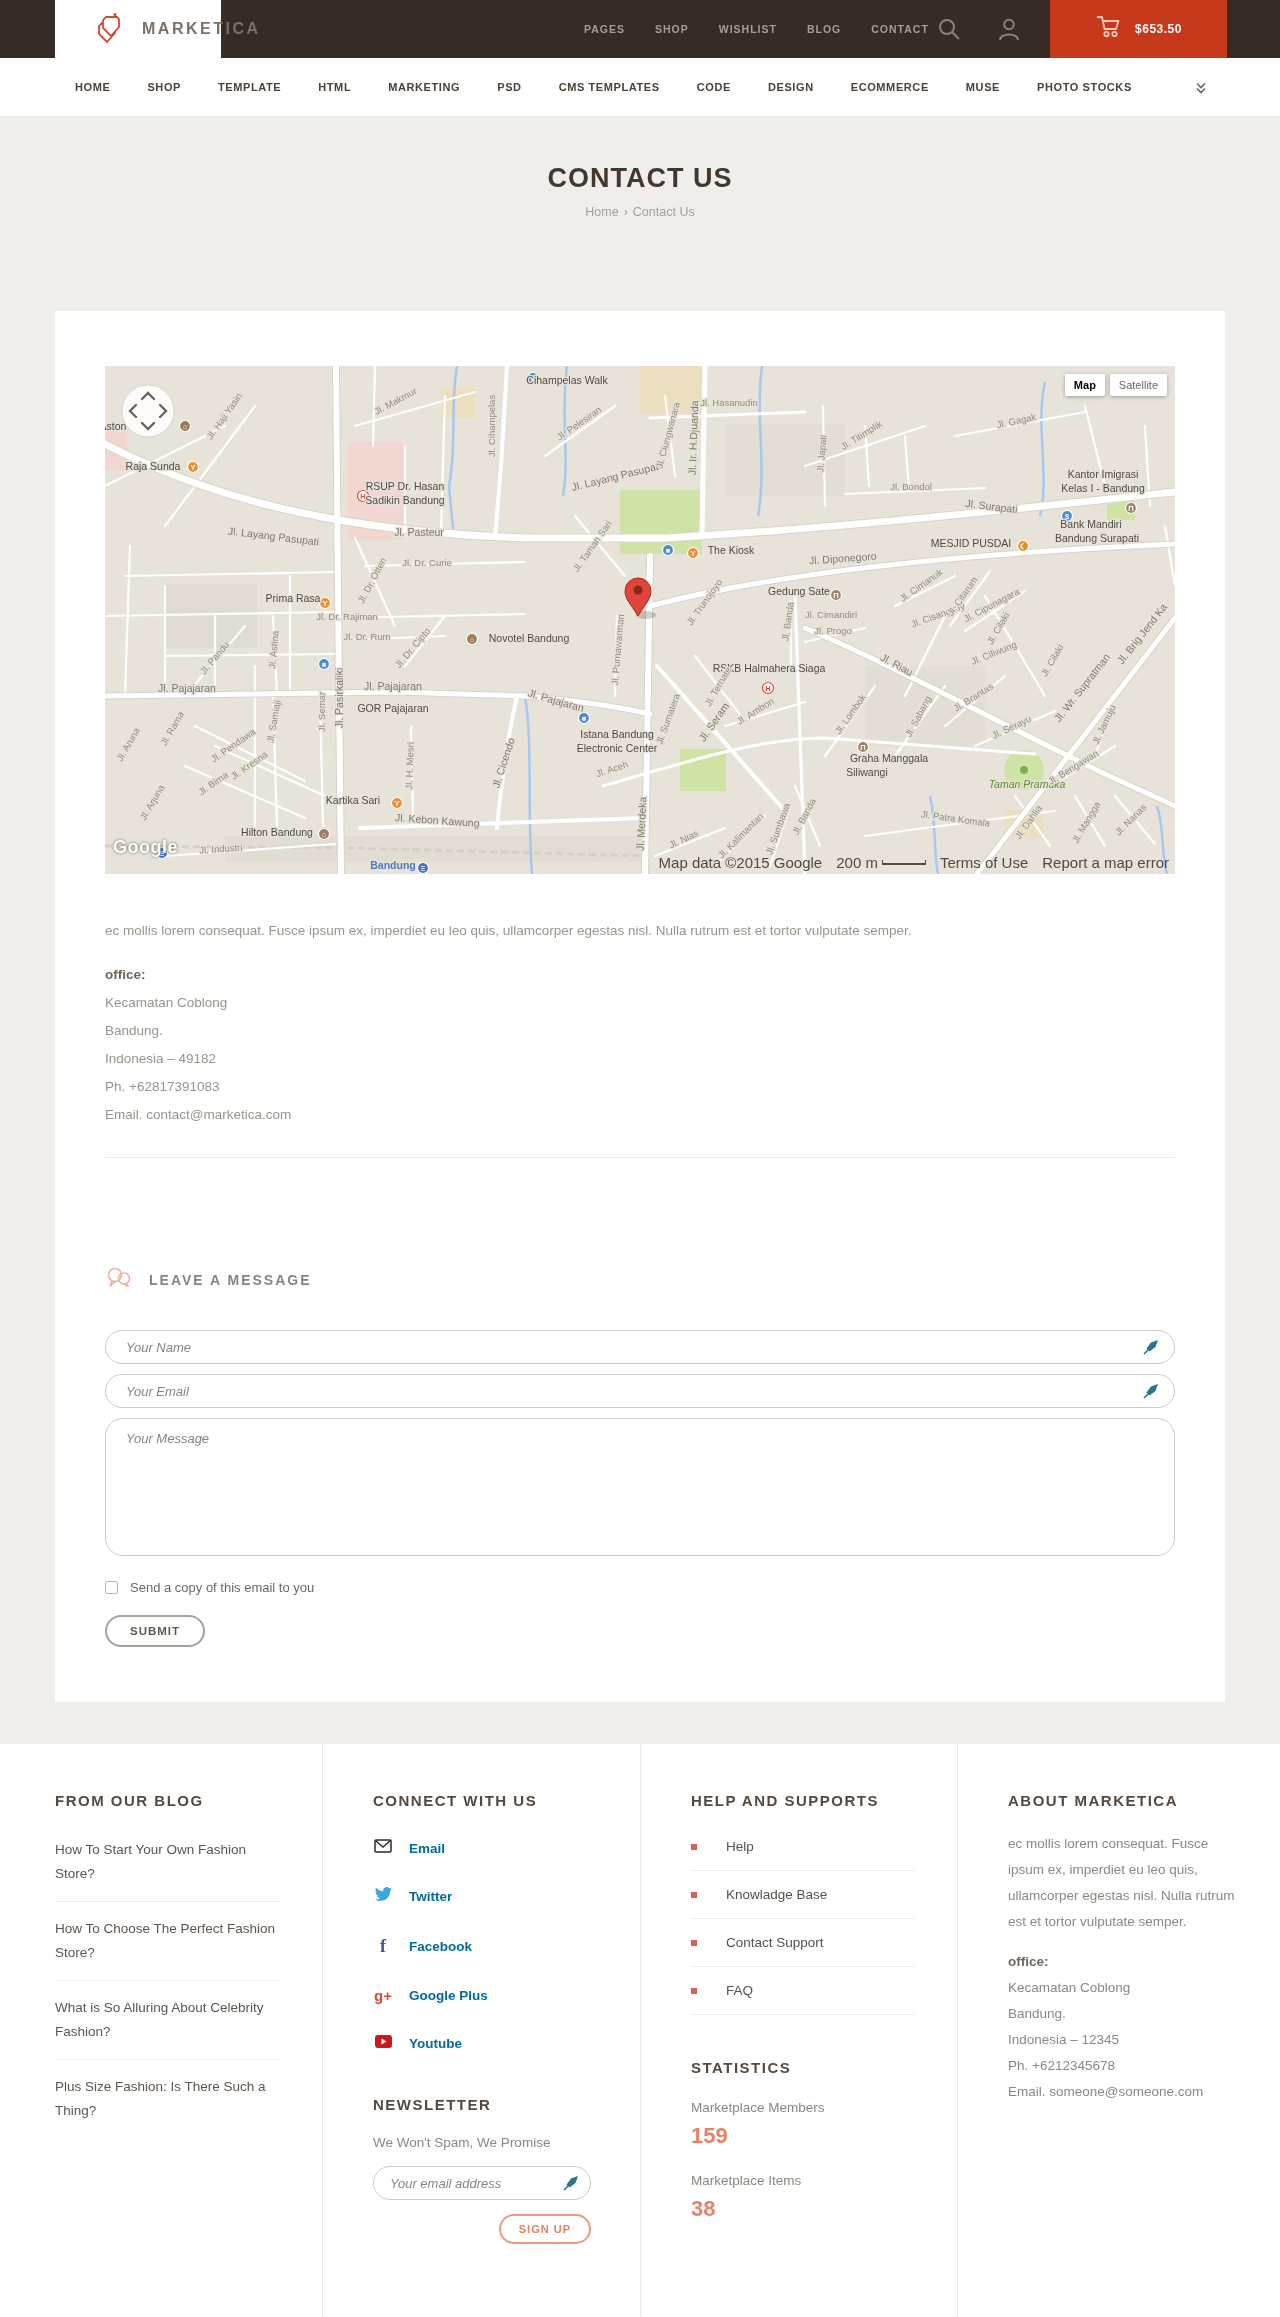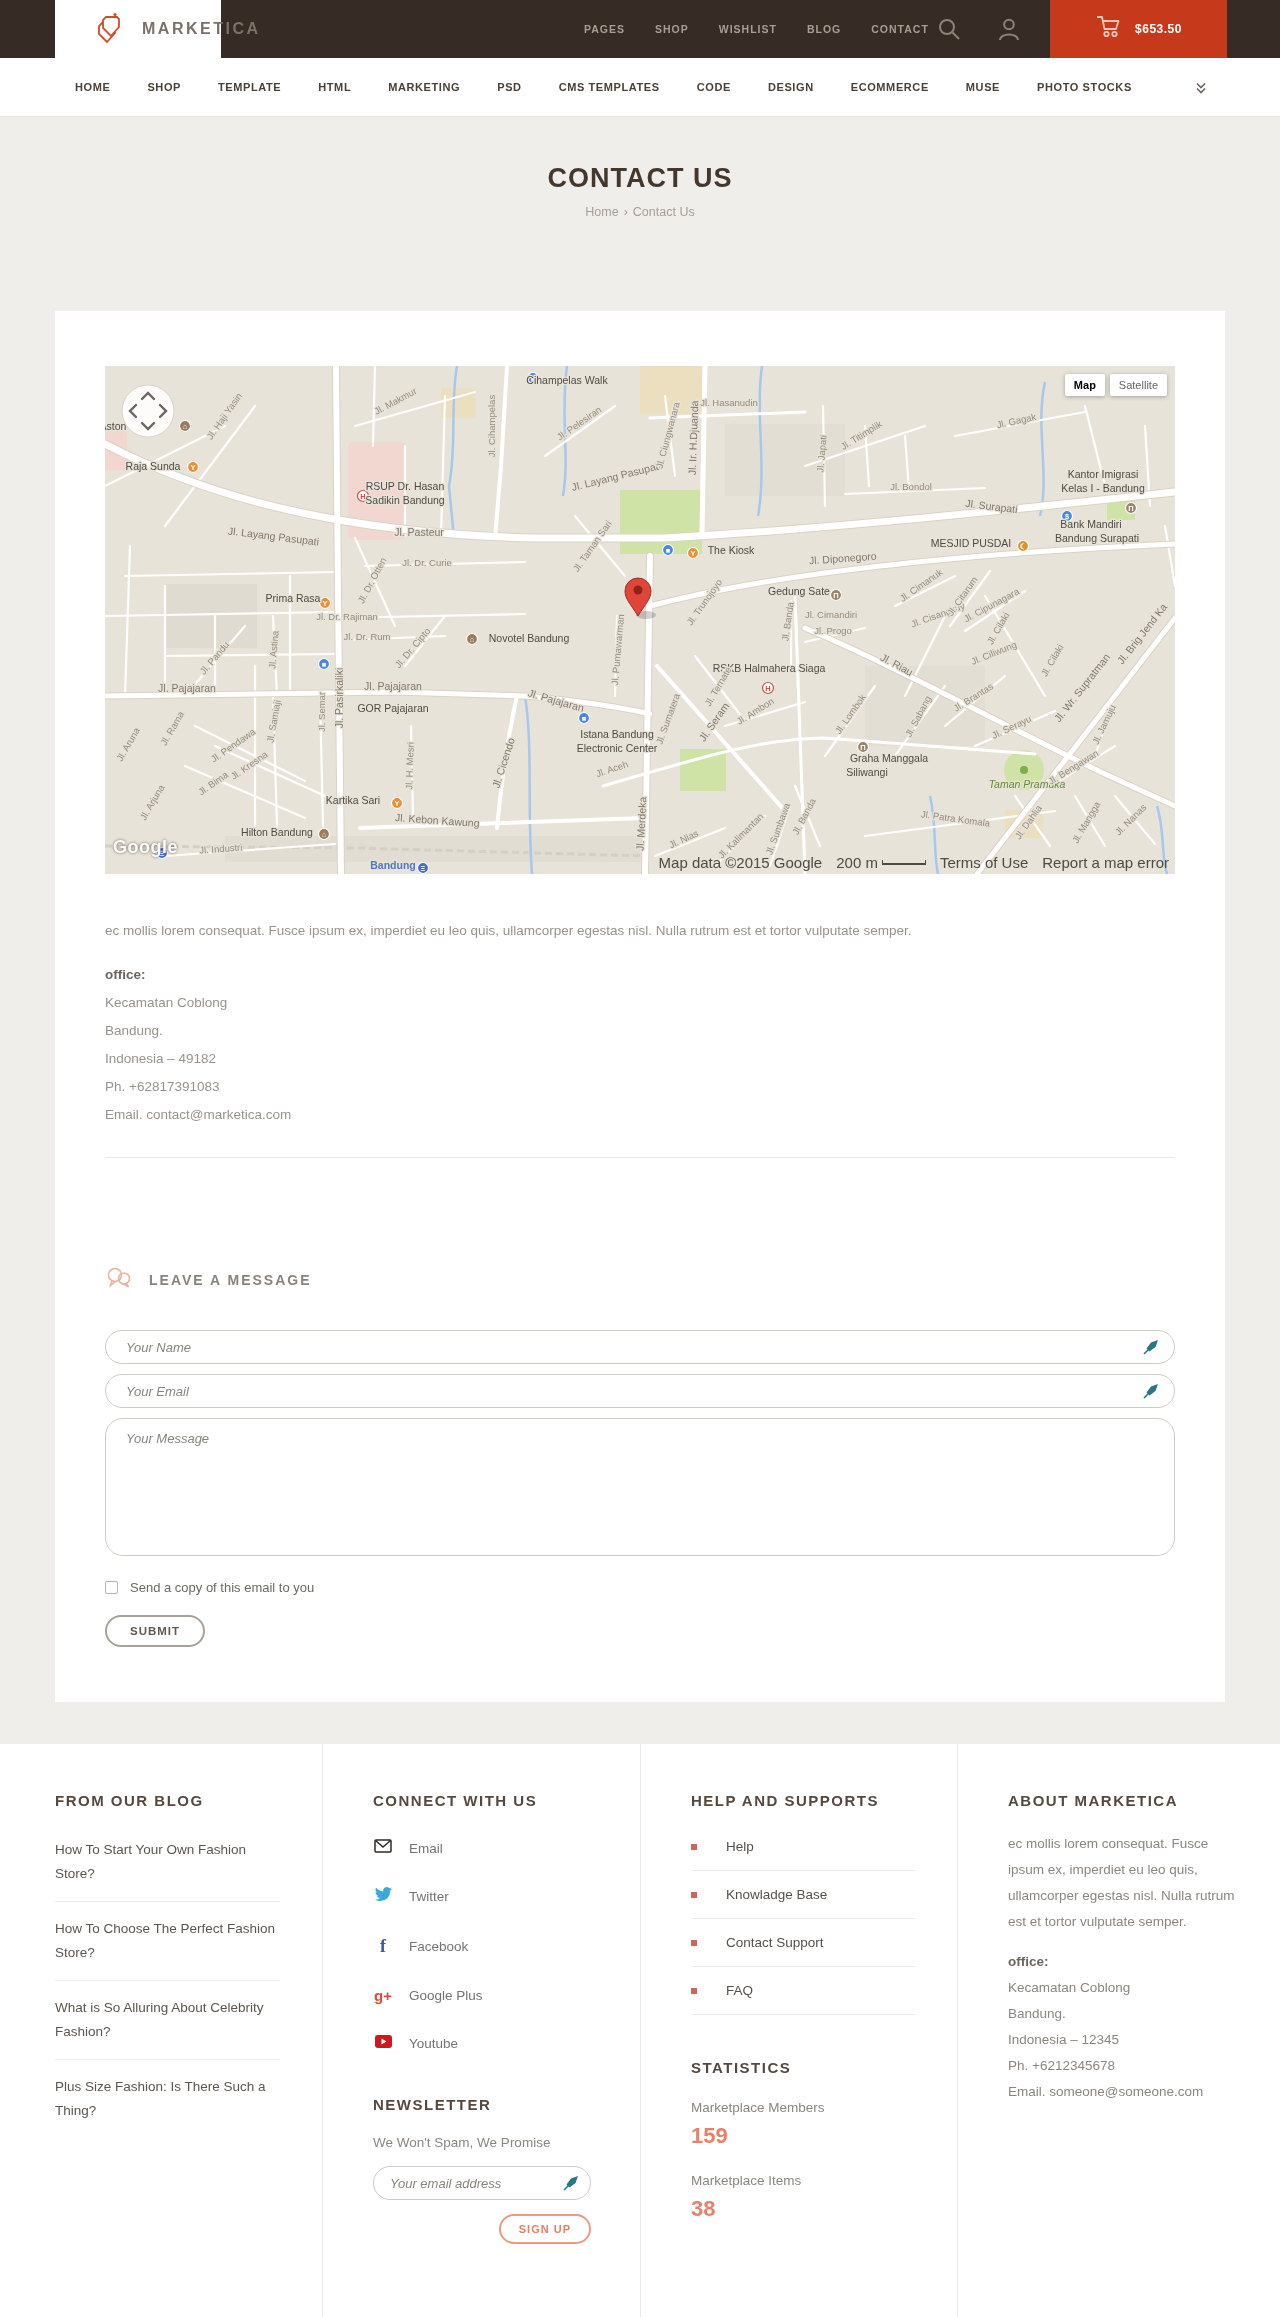--- a/index.html
+++ b/index.html
@@ -90,21 +90,21 @@
   .footer { margin-top:42px; background:#fff; display:grid; grid-template-columns:322px 318px 317px 323px; min-height:575px; }
   .fcol { padding:48px 42px 40px 50px; }
   .fcol + .fcol { border-left:1px solid #eceae7; }
   .fcol.c1 { padding-left:55px; }
   .f-head { font-size:15px; font-weight:bold; letter-spacing:1.5px; color:#55493f; margin:0 0 14px 0; }
   .blog-list { list-style:none; margin:0; padding:0; }
   .blog-list li { padding:15px 0; border-bottom:1px solid #efedea; font-size:13.5px; line-height:24px; color:#5d554d; cursor:pointer; }
   .blog-list li:last-child { border-bottom:none; }
   .soc-row { display:flex; align-items:center; gap:16px; margin:30px 0; cursor:pointer; }
   .soc-row .soc-ic { width:20px; text-align:center; flex:0 0 20px; }
-  .soc-row .soc-label { font-size:13.5px; color:#737373; }
+  .soc-row .soc-label { font-size:13.5px; color:#0369a1;font-weight:bold; }
   .nl-head { margin-top:44px; }
   .nl-tag { font-size:13.5px; color:#8d867f; margin-top:22px; }
   .nl-input { position:relative; margin-top:16px; width:218px; }
   .nl-input input { width:218px; height:34px; border:1px solid #cfccc7; border-radius:17px; padding:0 34px 0 16px;
     font-family:"Liberation Sans",sans-serif; font-style:italic; font-size:13px; color:#6e665e; outline:none; }
   .nl-input .pen { position:absolute; right:12px; top:9px; }
   .signup-row { width:218px; text-align:right; margin-top:14px; }
   .signup-btn { display:inline-block; border:2px solid #eb9a82; border-radius:16px; padding:7px 18px;
     font-size:11px; font-weight:bold; letter-spacing:1px; color:#e57f63; background:#fff; cursor:pointer; }
   .help-list { list-style:none; margin:0; padding:0; }

